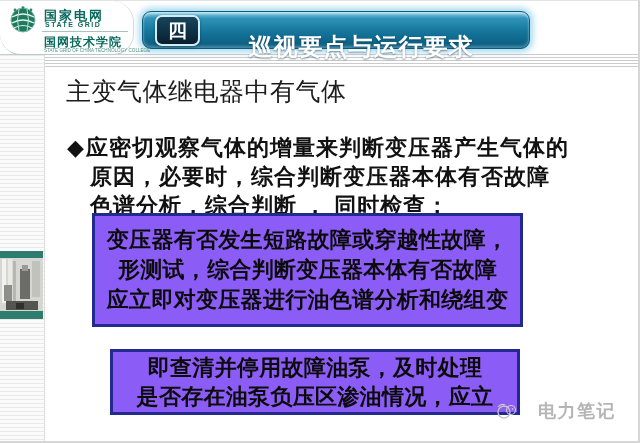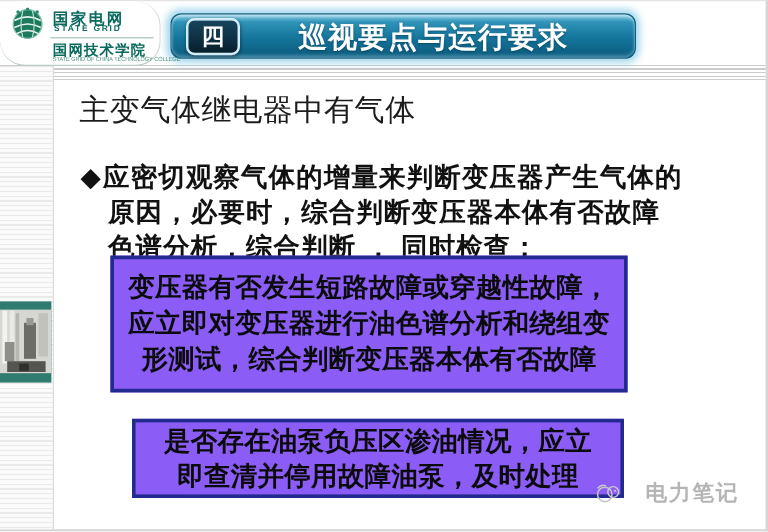--- a/index.html
+++ b/index.html
@@ -59,21 +59,21 @@
   }
   .section-badge{
     position:absolute;left:12px;top:3px;width:45px;height:31px;
     background:linear-gradient(180deg,#16455c 0%,var(--badge-bg,#0d2f42) 60%,#081e2c 100%);
     border:2px solid #d4ecf6;border-radius:7px;box-sizing:border-box;
     display:flex;align-items:center;justify-content:center;
     color:#fff;font-size:19px;font-weight:bold;
     box-shadow:0 1px 3px rgba(0,0,0,.35);
   }
   .title-text{
-    position:absolute;left:56px;right:6px;top:0;height:38px;
+    position:absolute;left:56px;right:6px;top:16px;height:38px;
     display:flex;align-items:center;justify-content:center;
     color:#fff;font-size:24px;font-weight:bold;letter-spacing:1px;
     text-shadow:0 1px 2px rgba(0,40,60,.5);
     font-family:"Liberation Sans","DejaVu Sans",sans-serif;
   }
 
   
   .divider-lines{
     position:absolute;left:0;right:0;top:53px;height:14px;
     background:repeating-linear-gradient(to bottom,#cbcbcb 0,#cbcbcb 1px,transparent 1px,transparent 3px);
@@ -172,27 +172,27 @@
   <div class="heading">主变气体继电器中有气体</div>
 
   <div class="bullet">
     <div><span class="marker">◆</span><span>应密切观察气体的增量来判断变压器产生气体的</span></div>
     <div class="indent">原因，必要时，综合判断变压器本体有否故障</div>
     <div class="indent">色谱分析，综合判断 ， 同时检查：</div>
   </div>
 
   <div class="check-box box1">
     <div>变压器有否发生短路故障或穿越性故障，</div>
+    <div>形测试，综合判断变压器本体有否故障</div>
     <div>应立即对变压器进行油色谱分析和绕组变</div>
-    <div>形测试，综合判断变压器本体有否故障</div>
   </div>
 
   <div class="check-box box2">
+    <div>即查清并停用故障油泵，及时处理</div>
     <div>是否存在油泵负压区渗油情况，应立</div>
-    <div>即查清并停用故障油泵，及时处理</div>
   </div>
 
   <div class="watermark">
     <svg width="24" height="20" viewBox="0 0 24 20" xmlns="http://www.w3.org/2000/svg">
       <circle cx="8" cy="11" r="6" fill="none" stroke="#c4c4c4" stroke-width="1.3"></circle>
       <circle cx="15" cy="9" r="4.5" fill="none" stroke="#cccccc" stroke-width="1.2"></circle>
       <path d="M2 6 Q5 2 9 4" fill="none" stroke="#c9c9c9" stroke-width="1.2"></path>
       <circle cx="16.5" cy="8" r="0.9" fill="#c4c4c4"></circle>
     </svg>
     <span>电力笔记</span>

